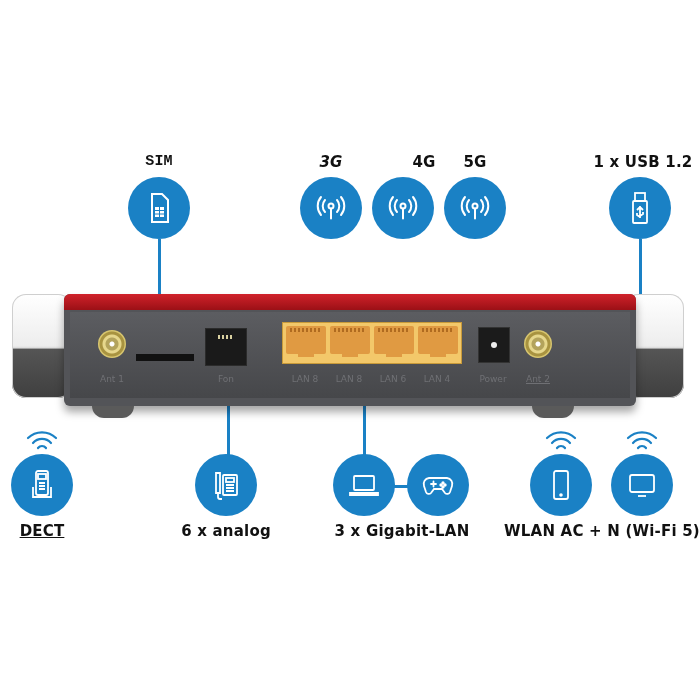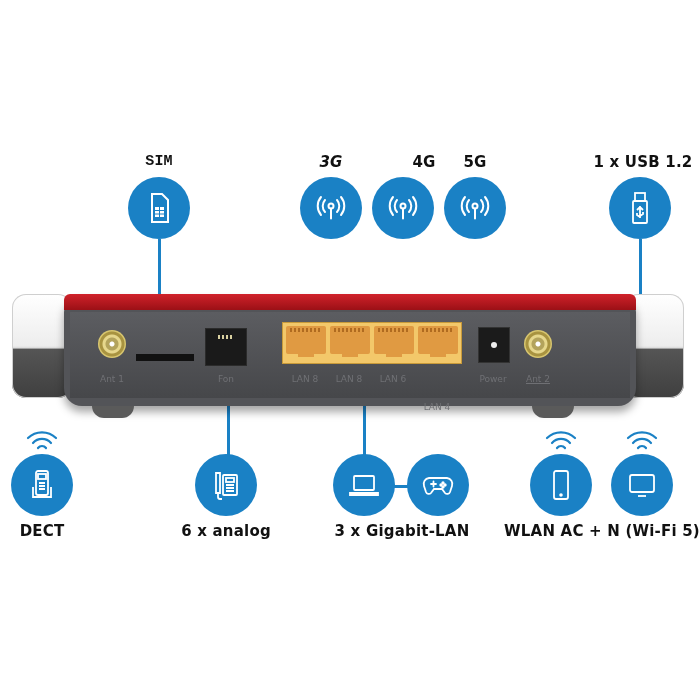--- a/index.html
+++ b/index.html
@@ -24,21 +24,21 @@
   .router { position: absolute; left: 12px; top: 290px; width: 672px; height: 128px; }
   .cap-l, .cap-r {
     position: absolute; top: 4px; width: 60px; height: 104px; border-radius: 14px;
     background: linear-gradient(#ffffff 0%, #ededed 50%, #d9d9d9 52%, #555 53%, #3f3f3f 100%);
     box-shadow: inset 0 0 0 1px #cfcfcf;
   }
   .cap-l { left: 0; }
   .cap-r { right: 0; }
   .body {
     position: absolute; left: 52px; right: 48px; top: 4px; height: 112px;
-    background: #535458; border-radius: 18px;
+    background: #535458; border-radius: 6px;
     box-shadow: 0 6px 8px rgba(0,0,0,0.35);
   }
   .redband {
     position: absolute; left: 0; right: 0; top: 0; height: 16px;
     background: linear-gradient(#d0222a, #9b1016);
     border-radius: 6px 6px 0 0;
   }
   .face {
     position: absolute; left: 6px; right: 6px; top: 18px; height: 86px;
     background: linear-gradient(#5c5d61, #46474a);
@@ -151,21 +151,21 @@
         <div class="lan-jack" style="left:91px;">
             <div class="pins"></div>
           </div>
         <div class="lan-jack" style="left:135px;">
             <div class="pins"></div>
           </div>
       </div>
       <div class="port-lbl" style="left:235px; top:62px;">LAN 8</div>
       <div class="port-lbl" style="left:279px; top:62px;">LAN 8</div>
       <div class="port-lbl" style="left:323px; top:62px;">LAN 6</div>
-      <div class="port-lbl" style="left:367px; top:62px;margin-top:28px;">LAN 4</div>
+      <div class="port-lbl" style="left:367px; top:62px;">LAN 4</div>
 
       <div class="power" style="left:408px; top:15px;"></div>
       <div class="port-lbl" style="left:423px; top:62px;">Power</div>
 
       <div class="ant" style="left:468px; top:32px;"></div>
       <div class="port-lbl" style="left:468px; top:62px;text-decoration:underline;">Ant 2</div>
     </div>
   </div>
   <div class="foot" style="left:80px; top:116px;"></div>
   <div class="foot" style="left:520px; top:116px;"></div>
@@ -177,21 +177,21 @@
     <path d="M13 18 a5 5 0 0 1 8 0"></path>
 </svg>
 <div class="circle" style="left:42px; top:485px;">
   <svg viewBox="0 0 40 40" fill="none" stroke="#fff" stroke-width="1.8">
     <rect x="14" y="6" width="12" height="24" rx="2"></rect>
     <rect x="16" y="9" width="8" height="5"></rect>
     <path d="M17 18 h6 M17 21 h6 M17 24 h6"></path>
     <path d="M11 22 v10 h18 v-10"></path>
   </svg>
 </div>
-<div class="lbl" style="left:42px; top:522px;">DECT</div>
+<div class="lbl" style="left:42px; top:522px;text-decoration:underline;">DECT</div>
 
 <div class="circle" style="left:226px; top:485px;">
   <svg viewBox="0 0 40 40" fill="none" stroke="#fff" stroke-width="1.8">
     <path d="M10 8 h4 v20 h-4 z"></path>
     <path d="M12 28 v4 a2 2 0 0 0 2 2 h2"></path>
     <rect x="17" y="10" width="14" height="20" rx="1"></rect>
     <rect x="20" y="13" width="8" height="4"></rect>
     <path d="M20 20 h8 M20 23 h8 M20 26 h8"></path>
   </svg>
 </div>

